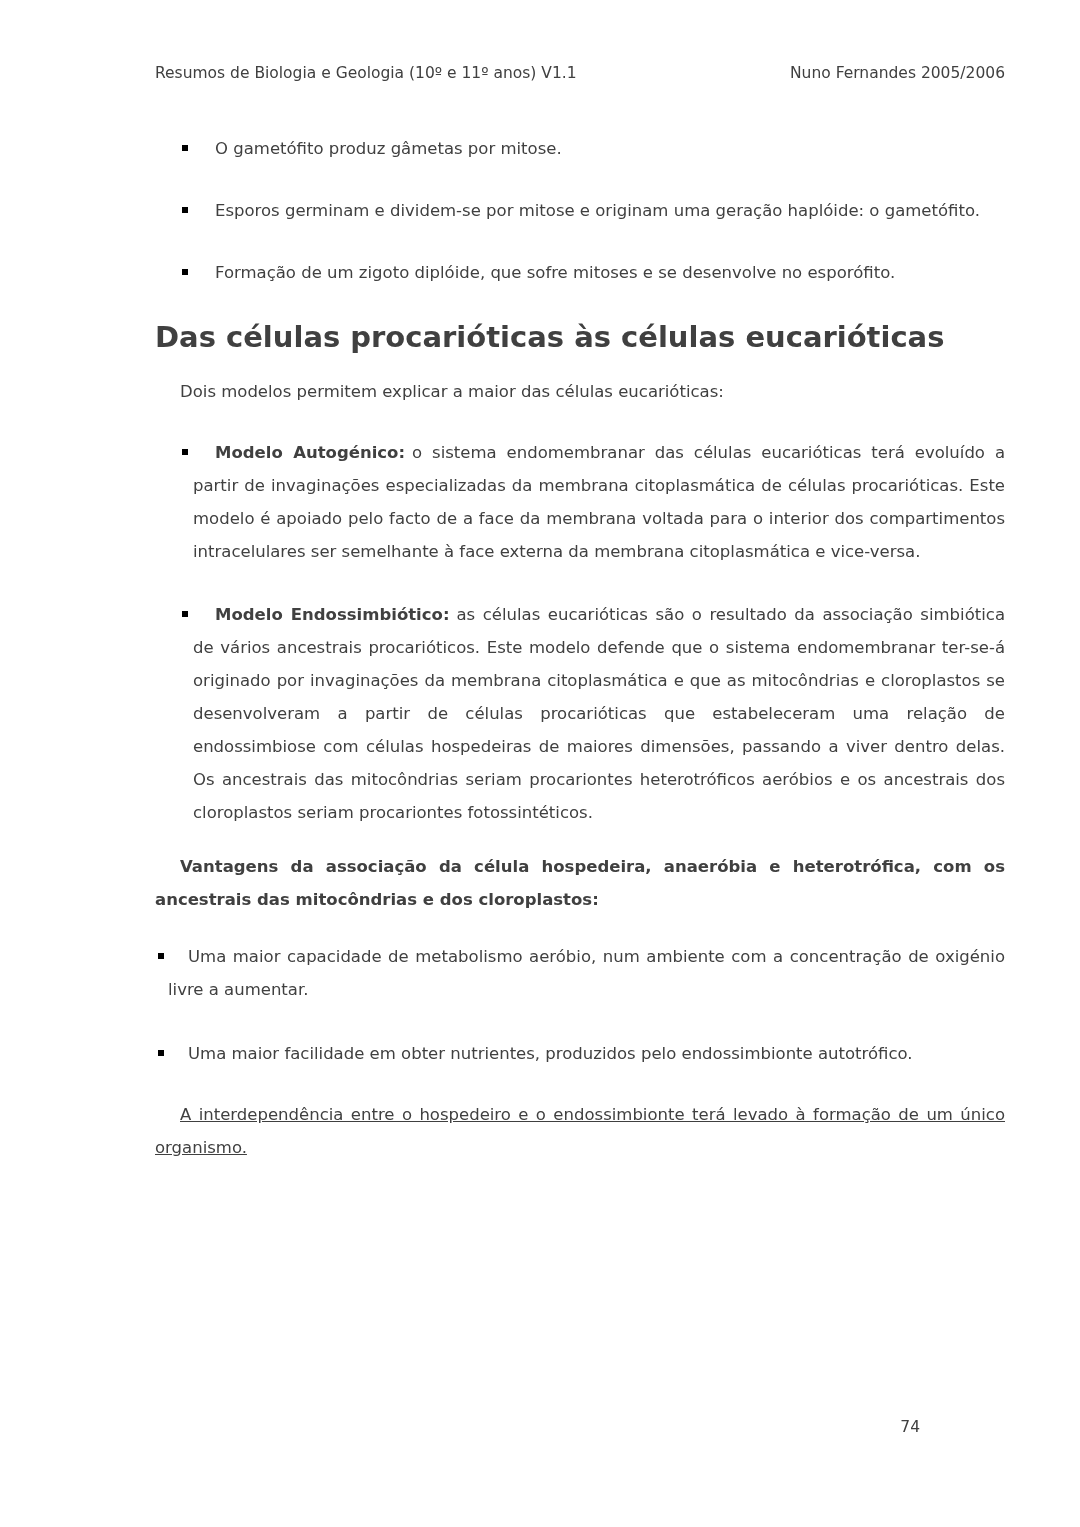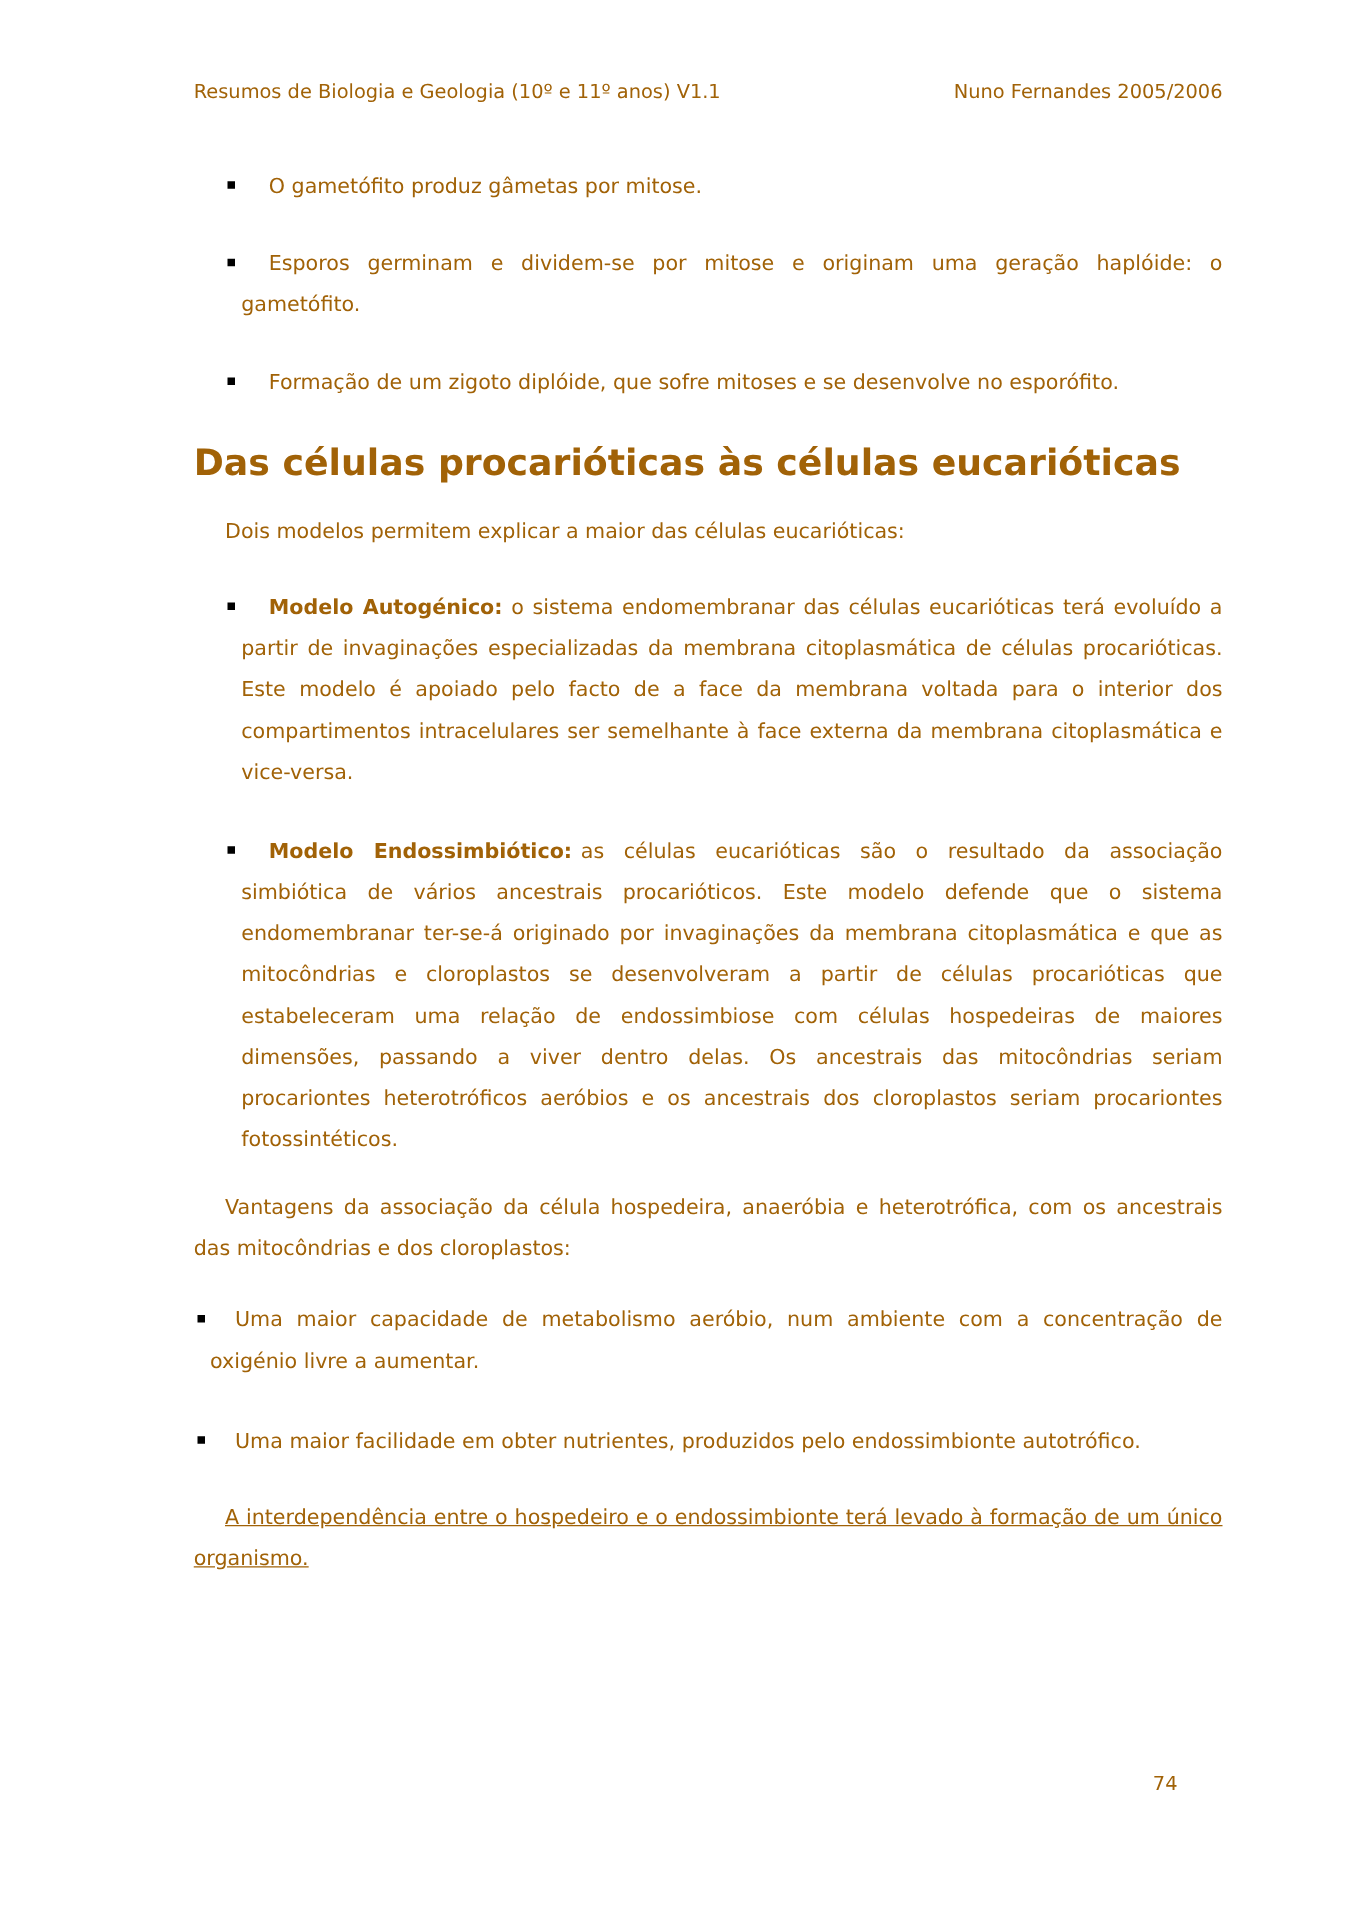--- a/index.html
+++ b/index.html
@@ -3,25 +3,25 @@
 <meta charset="utf-8">
 <style>
   * { margin: 0; padding: 0; box-sizing: border-box; }
   html, body { background: #ffffff; }
   .page {
     position: relative;
     width: 1080px;
     height: 1527px;
     margin: 0 auto;
     background: #ffffff;
-    color: #a16207;
+    color: #404040;
     font-family: "DejaVu Sans", "Liberation Sans", sans-serif;
     font-size: 16.5px;
     line-height: 33px;
-    padding: 64px 102px 0 155px;
+    padding: 64px 75px 0 155px;
     overflow: hidden;
   }
   .page-header {
     display: flex;
     justify-content: space-between;
     align-items: flex-start;
     font-size: 15.5px;
     line-height: 19px;
   }
   ul { list-style: none; }
@@ -49,29 +49,29 @@
     font-weight: bold;
     margin-top: 24px;
     margin-bottom: 19px;
   }
   p.indented { text-indent: 25px; text-align: justify; }
 
   .models-list { margin-top: 28px; }
   .models-list li + li { margin-top: 30px; }
   .lead { font-weight: bold; margin-right: 7px; }
 
-  p.advantages-intro { margin-top: 21px; }
+  p.advantages-intro { margin-top: 21px; font-weight: bold; }
   .advantages-list { margin-top: 24px; }
   .advantages-list li + li { margin-top: 31px; }
   p.closing { margin-top: 28px; text-decoration: underline; }
 
   .page-footer {
     position: absolute;
     top: 1416px;
-    right: 138px;
+    right: 160px;
     font-size: 15.5px;
     line-height: 22px;
   }
 </style>
 </head>
 <body>
 
 <div class="page">
 
   <header class="page-header">

